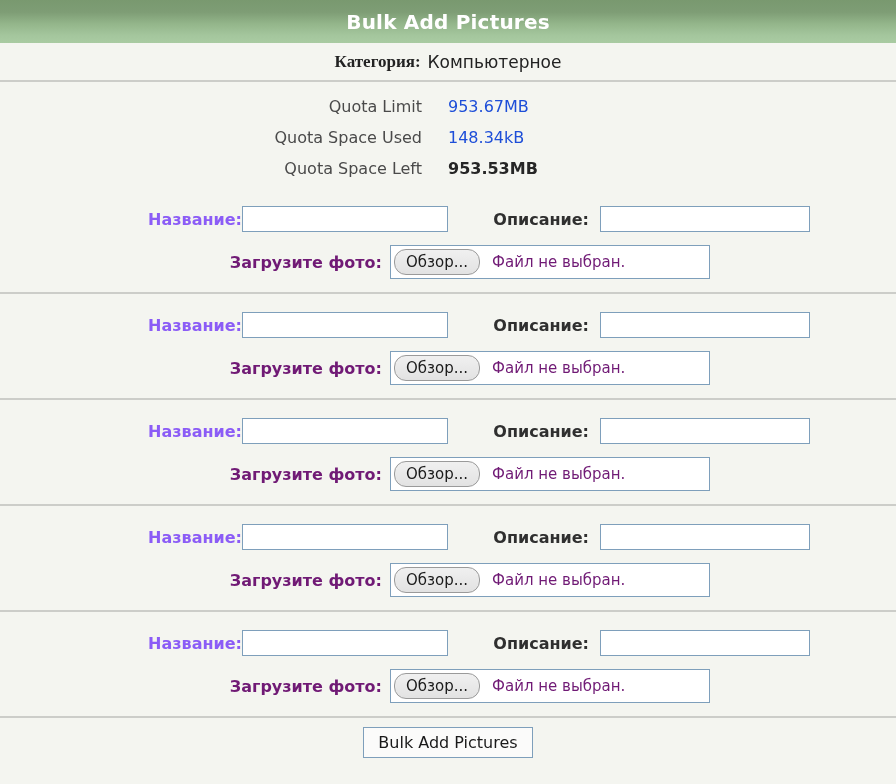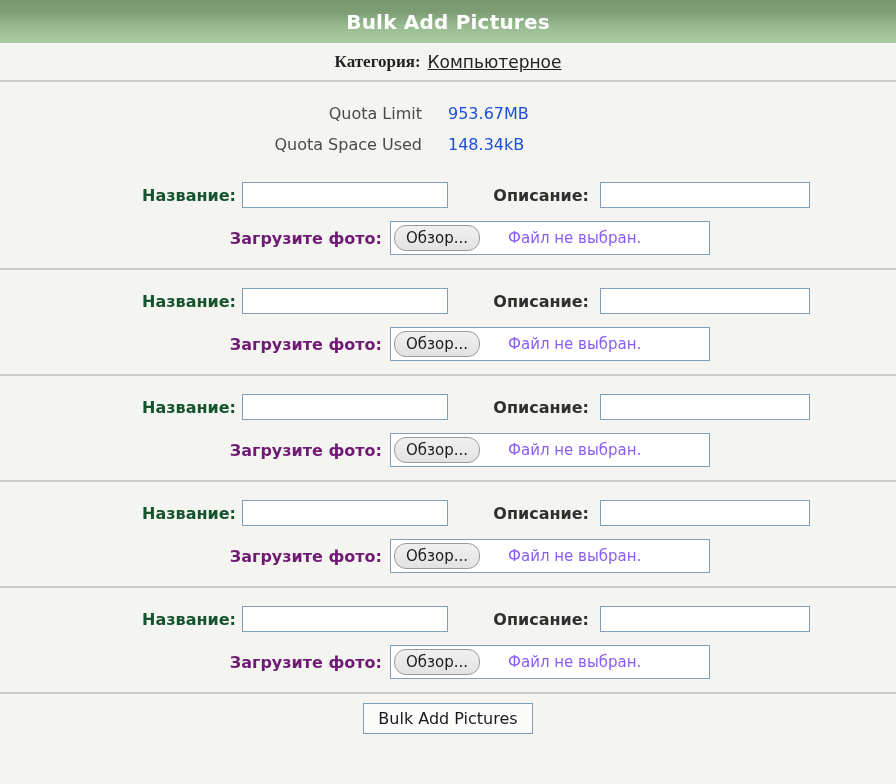--- a/index.html
+++ b/index.html
@@ -41,32 +41,31 @@
     font-size: 17px;
     color: #222222;
   }
   .category-label {
     font-weight: bold;
     margin-right: 7px;
     font-family: Liberation Serif, serif;
   }
   .category-value {
     font-weight: normal;
-    text-decoration: underline;
   }
 
   .divider {
     height: 2px;
     background: #cccdc9;
     width: 100%;
   }
 
   
   .quota-block {
-    padding-top: 16px;
+    padding-top: 9px;
     padding-bottom: 4px;
   }
   .quota-row {
     display: flex;
     align-items: center;
     height: 31px;
   }
   .quota-name {
     width: 448px;
     text-align: right;
@@ -91,24 +90,23 @@
     padding-bottom: 8px;
   }
   .field-row {
     display: flex;
     align-items: center;
     height: 42px;
   }
   .label-title {
     width: 242px;
     text-align: right;
-    padding-right: 6px;
-    box-sizing: border-box;
-    font-weight: bold;
-    color: #14532d;
+    box-sizing: border-box;
+    font-weight: bold;
+    color: #8b5cf6;
     font-size: 16px;
   }
   .text-input {
     width: 206px;
     height: 26px;
     border: 1px solid #7e9fbb;
     background: #ffffff;
     box-sizing: border-box;
     font-family: "DejaVu Sans", "Liberation Sans", sans-serif;
     font-size: 14px;
@@ -161,23 +159,23 @@
     padding: 0 11px;
     display: flex;
     align-items: center;
     justify-content: center;
     font-family: "DejaVu Sans", "Liberation Sans", sans-serif;
     font-size: 15px;
     color: #1a1a1a;
     box-sizing: border-box;
   }
   .file-status {
-    margin-left: 28px;
+    margin-left: 12px;
     font-size: 15px;
-    color: #8b5cf6;
+    color: #701a75;
   }
 
   
   .submit-area {
     height: 48px;
     display: flex;
     align-items: center;
     justify-content: center;
   }
   .submit-button {
@@ -206,20 +204,24 @@
 
 <div class="quota-block">
   <div class="quota-row">
     <div class="quota-name">Quota Limit</div>
     <div class="quota-value">953.67MB</div>
   </div>
   <div class="quota-row">
     <div class="quota-name">Quota Space Used</div>
     <div class="quota-value">148.34kB</div>
   </div>
+  <div class="quota-row">
+    <div class="quota-name">Quota Space Left</div>
+    <div class="quota-value strong">953.53MB</div>
+  </div>
 </div>
 
 <div class="form-group">
   <div class="field-row">
     <div class="label-title">Название:</div>
     <input class="text-input" type="text" value="" style="">
     <div class="label-desc">Описание:</div>
     <input class="text-input desc" type="text" value="" style="">
   </div>
   <div class="file-row">

